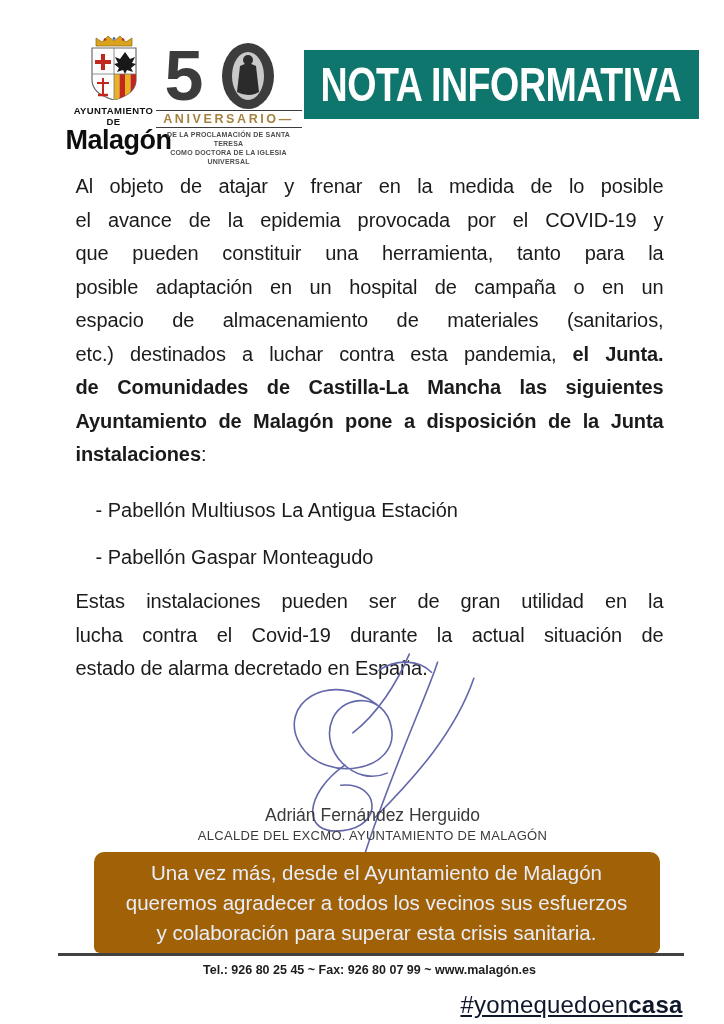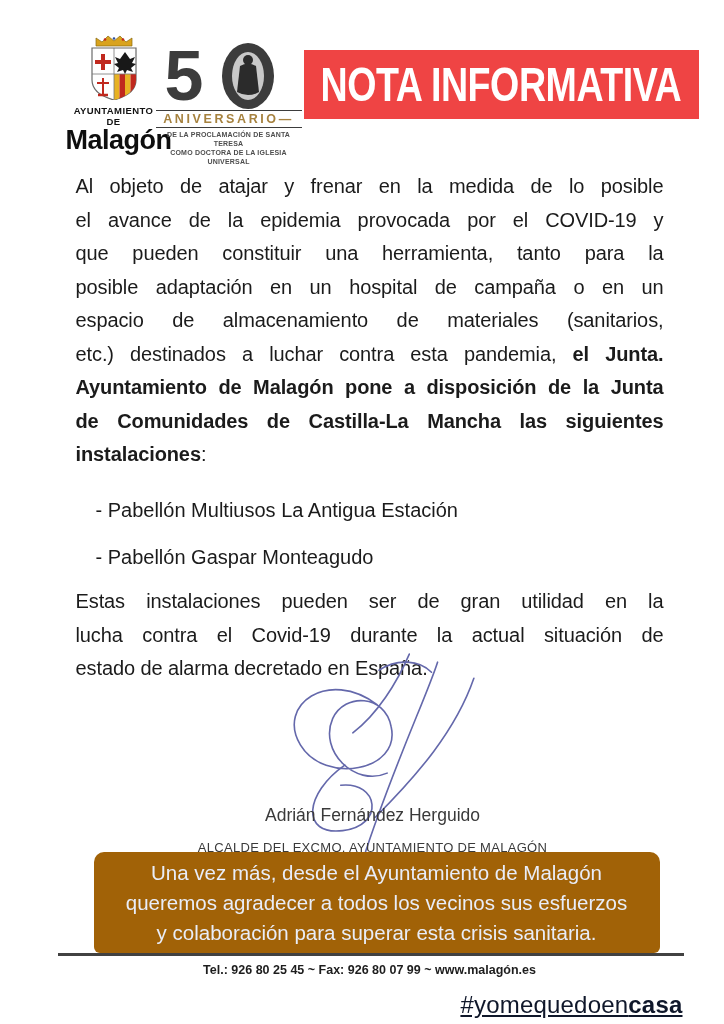--- a/index.html
+++ b/index.html
@@ -9,39 +9,39 @@
   
   .crest{position:absolute;left:58px;top:34px;width:96px;text-align:center;}
   .crest-org-small{font-size:9.5px;font-weight:700;letter-spacing:.4px;color:#121212;margin-top:1px;}
   .crest-org-big{font-size:27px;font-weight:800;color:#0e0e0e;letter-spacing:-.5px;margin-top:-2px;}
 
   .anniv{position:absolute;left:148px;top:42px;width:146px;text-align:center;}
   .anniv-word{display:block;border-top:1.5px solid #3c3c3c;border-bottom:1.5px solid #3c3c3c;
     color:#a6823f;font-weight:700;font-size:12.5px;letter-spacing:2.6px;padding:1px 0;margin-top:-4px;white-space:nowrap;}
   .anniv-cap{font-size:7px;line-height:9px;color:#4d4d4d;font-weight:700;letter-spacing:.2px;margin-top:2px;}
 
-  .banner{position:absolute;left:296px;top:50px;width:395px;height:69px;background:#ef4444;
+  .banner{position:absolute;left:296px;top:50px;width:395px;height:69px;background:#0f766e;
     display:flex;align-items:center;justify-content:center;}
   .banner span{color:#ffffff;font-weight:800;font-size:40px;letter-spacing:-.5px;white-space:nowrap;
     transform:scale(.94,1.22);}
 
   
   .para{position:absolute;left:68px;width:588px;font-size:20px;color:#1b1b1b;letter-spacing:-.1px;}
   .tline{line-height:33.5px;white-space:normal;}
   .tline.just{text-align:justify;text-align-last:justify;}
   .tline .b, .b{font-weight:700;}
 
   .bullets{position:absolute;left:88px;top:494px;font-size:20px;color:#1b1b1b;}
   .bullet-item{line-height:33px;margin-bottom:14px;}
 
   
   .sig-svg{position:absolute;left:250px;top:652px;width:232px;height:212px;}
   .sig-name-block{position:absolute;left:117px;top:795px;width:496px;text-align:center;color:#3a3a3a;}
   .sig-name{font-size:17.5px;line-height:20px;margin-top:10px;}
-  .sig-title{font-size:13px;line-height:17px;letter-spacing:.3px;margin-top:14px;}
+  .sig-title{font-size:13px;line-height:17px;letter-spacing:.3px;margin-top:2px;}
 
   
   .notice{position:absolute;left:86px;top:852px;width:566px;height:101px;background:#a16207;
     border-radius:10px 10px 6px 6px;display:flex;flex-direction:column;justify-content:center;text-align:center;}
   .notice-line{color:#e9edf8;font-size:20.5px;line-height:30px;}
 
   .divider{position:absolute;left:50px;top:953px;width:626px;height:3px;background:#414141;}
 
   
   .footer{position:absolute;left:0;top:962px;width:724px;text-align:center;color:#1d1d1d;font-weight:700;}
@@ -111,22 +111,22 @@
     <span>NOTA INFORMATIVA</span>
   </div>
 
   <div class="para" style="top:170px;">
       <div class="tline just"><span>Al objeto de atajar y frenar en la medida de lo posible</span></div>
       <div class="tline just"><span>el avance de la epidemia provocada por el COVID-19 y</span></div>
       <div class="tline just"><span>que pueden constituir una herramienta, tanto para la</span></div>
       <div class="tline just"><span>posible adaptación en un hospital de campaña o en un</span></div>
       <div class="tline just"><span>espacio de almacenamiento de materiales (sanitarios,</span></div>
       <div class="tline just"><span>etc.) destinados a luchar contra esta pandemia, </span><span class="b">el Junta.</span></div>
+      <div class="tline just"><span class="b">de Comunidades de Castilla-La Mancha las siguientes</span></div>
       <div class="tline just"><span class="b">Ayuntamiento de Malagón pone a disposición de la Junta</span></div>
-      <div class="tline just"><span class="b">de Comunidades de Castilla-La Mancha las siguientes</span></div>
       <div class="tline"><span class="b">instalaciones</span><span>:</span></div>
     </div>
 
   <div class="bullets">
       <div class="bullet-item">- Pabellón Multiusos La Antigua Estación</div>
       <div class="bullet-item">- Pabellón Gaspar Monteagudo</div>
     </div>
 
   <div class="para" style="top:585px;">
       <div class="tline just"><span>Estas instalaciones pueden ser de gran utilidad en la</span></div>

